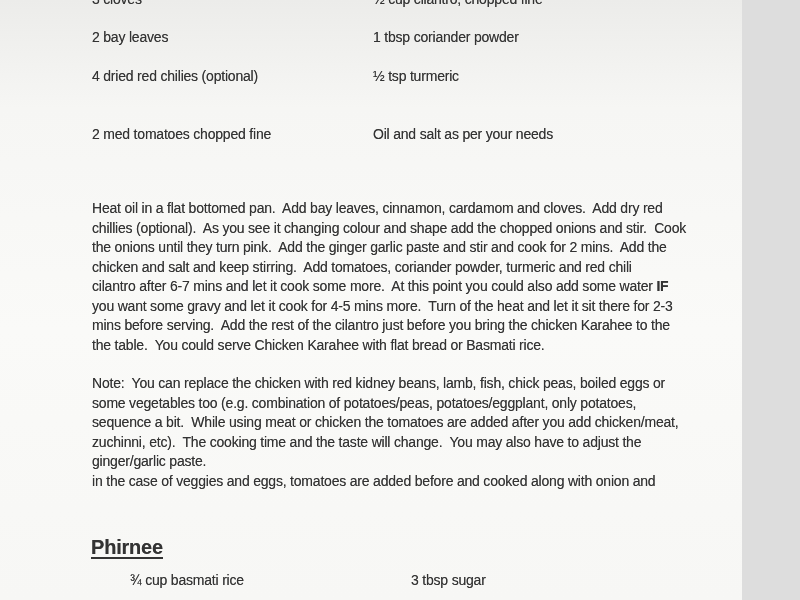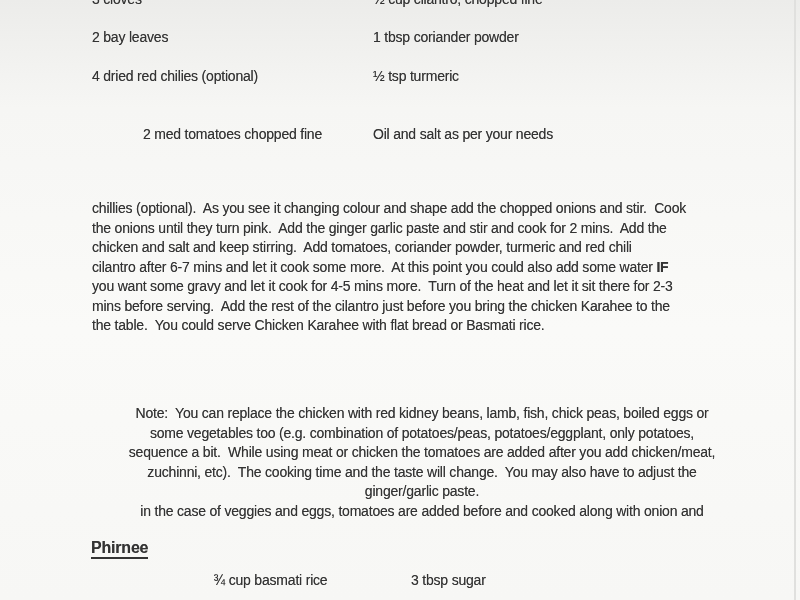--- a/index.html
+++ b/index.html
@@ -1,50 +1,50 @@
 <!DOCTYPE html>
 <html><head>
 <meta charset="utf-8">
 <style>
   * { margin: 0; padding: 0; box-sizing: border-box; }
   html, body { background: #dddddd; }
   .page {
     position: relative;
-    width: 800px;
+    width: 742px;
     height: 600px;
     overflow: hidden;
     background: linear-gradient(180deg, #ececea 0%, #f6f6f4 18%, #fafaf8 55%, #f7f7f5 100%);
     color: #333333;
     font-family: "Liberation Sans", "DejaVu Sans", sans-serif;
     font-size: 14px;
     letter-spacing: -0.2px;
     text-shadow: 0 0 0.5px rgba(40,40,40,0.55);
   }
   .scan-edge {
     position: absolute;
     left: 794px; top: 0;
     width: 2px; height: 600px;
     background: #e0e0de;
   }
   .ing-table { position: absolute; left: 92px; width: 640px; }
   .ing-table-1 { top: -10px; }
   .ing-table-2 { top: 571px; margin-left: 38px; }
   .ing-row { display: flex; line-height: 19px; margin-bottom: 19.4px; }
-  .ing-row:last-child { margin-bottom: 0; text-align: center; }
+  .ing-row:last-child { margin-bottom: 0; }
   .ing-left { width: 281px; flex: none; white-space: pre; }
   .ing-right { flex: none; white-space: pre; }
   .para { position: absolute; left: 92px; width: 660px; }
   .para-instructions { top: 199px; }
-  .para-note { top: 404px; text-align: center; }
+  .para-note { top: 374px; }
   .line { line-height: 19.5px; white-space: pre; }
   .bold { font-weight: bold; }
   .section-heading { position: absolute; left: 91px; top: 538px; line-height: 19px; }
   .section-heading span {
     display: inline-block;
-    font-size: 16px;
+    font-size: 20px;
     font-weight: bold;
     border-bottom: 2px solid #333333;
   }
 </style>
 </head>
 <body>
 
 <div class="page">
 
   <div class="ing-table ing-table-1">
@@ -62,20 +62,21 @@
     </div>
     <div class="ing-row">
     </div>
     <div class="ing-row">
       <div class="ing-left">2 med tomatoes chopped fine</div>
       <div class="ing-right">Oil and salt as per your needs</div>
     </div>
   </div>
 
   <div class="para para-instructions">
+    <div class="line">Heat oil in a flat bottomed pan.  Add bay leaves, cinnamon, cardamom and cloves.  Add dry red</div>
     <div class="line">chillies (optional).  As you see it changing colour and shape add the chopped onions and stir.  Cook</div>
     <div class="line">the onions until they turn pink.  Add the ginger garlic paste and stir and cook for 2 mins.  Add the</div>
     <div class="line">chicken and salt and keep stirring.  Add tomatoes, coriander powder, turmeric and red chili</div>
     <div class="line"><span>cilantro after 6-7 mins and let it cook some more.  At this point you could also add some water </span><span class="bold">IF</span></div>
     <div class="line">you want some gravy and let it cook for 4-5 mins more.  Turn of the heat and let it sit there for 2-3</div>
     <div class="line">mins before serving.  Add the rest of the cilantro just before you bring the chicken Karahee to the</div>
     <div class="line">the table.  You could serve Chicken Karahee with flat bread or Basmati rice.</div>
   </div>
 
   <div class="para para-note">

